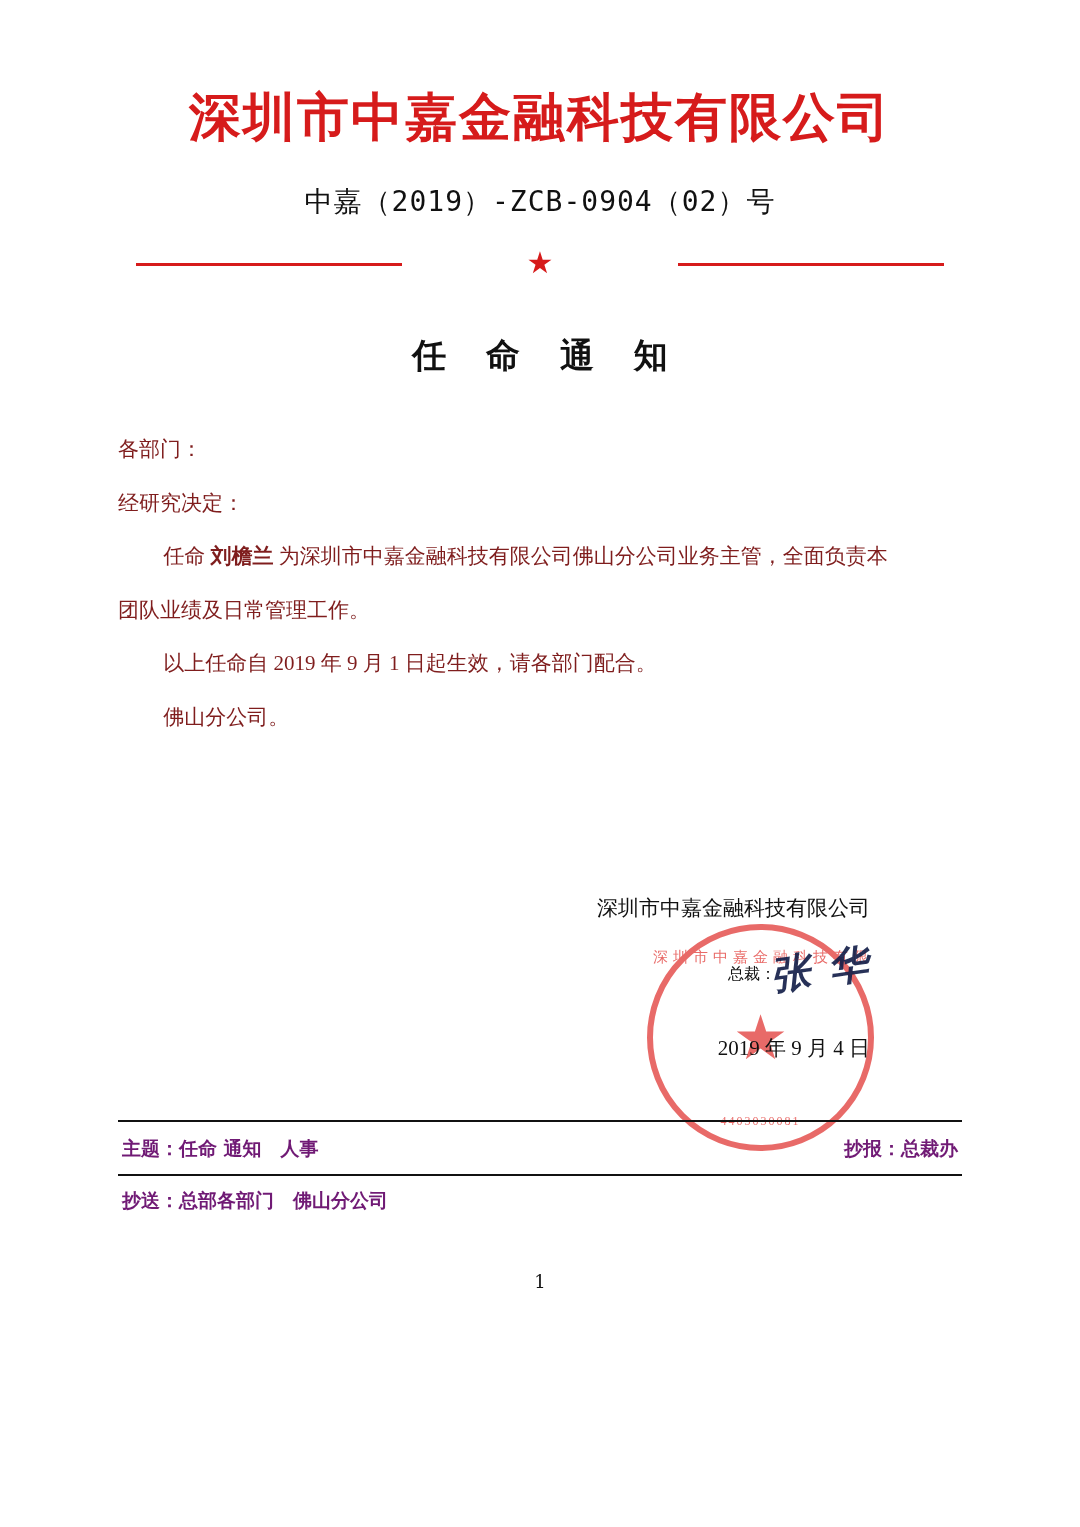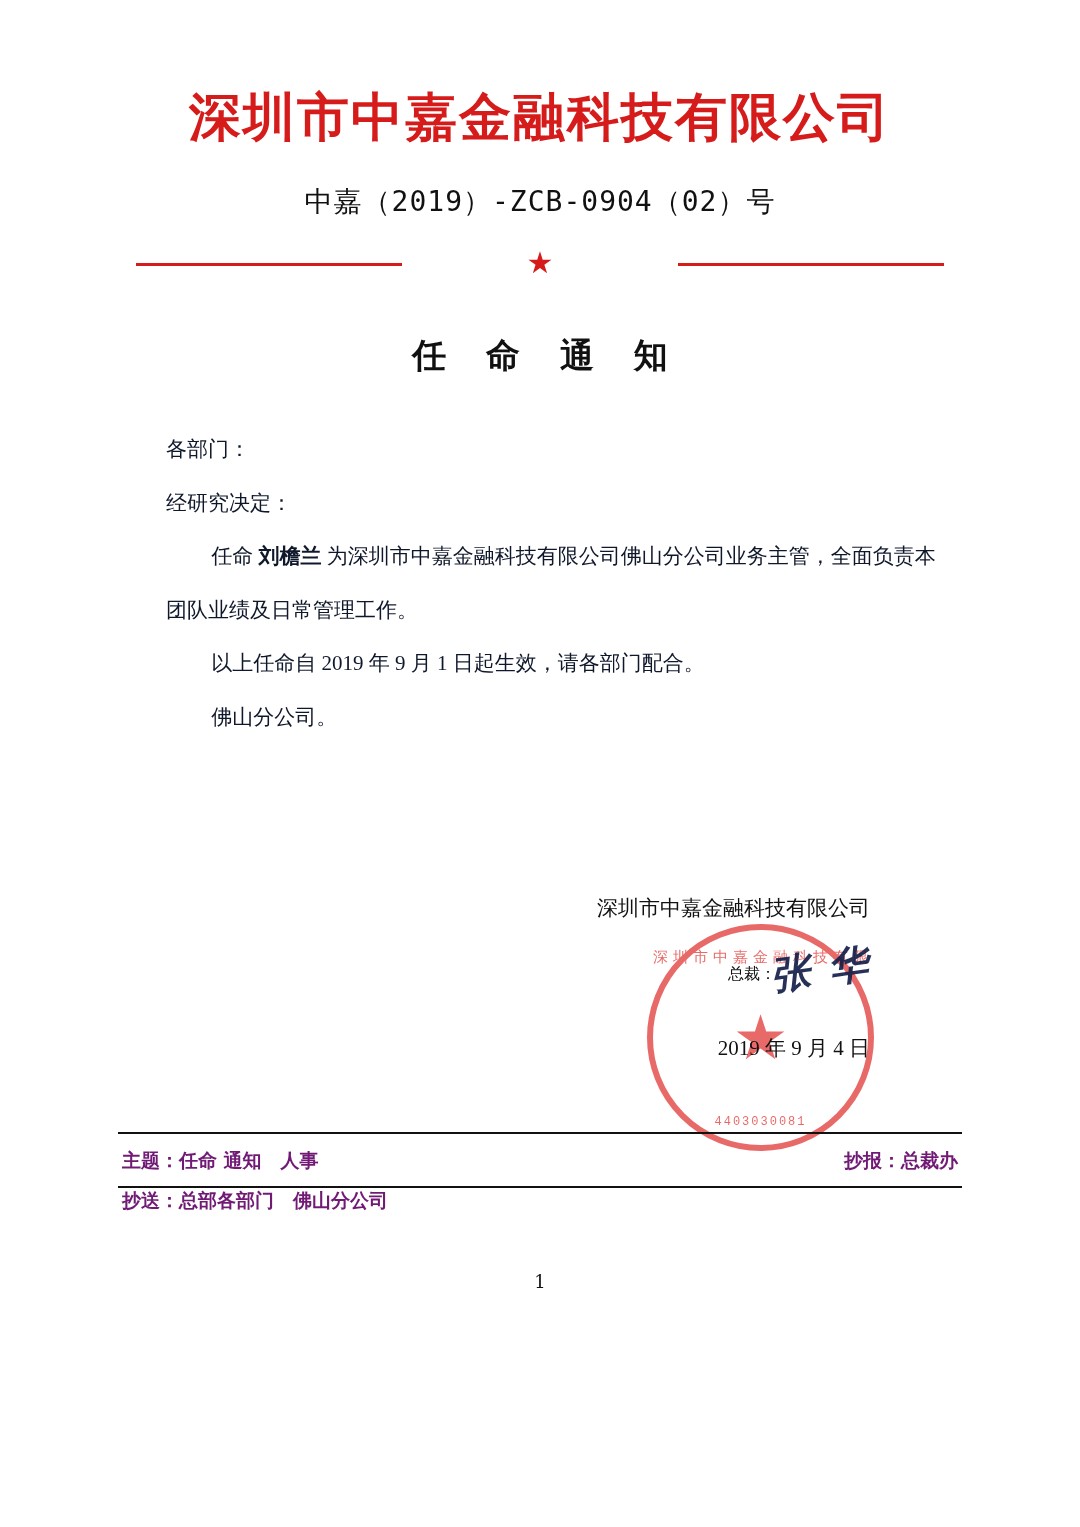--- a/index.html
+++ b/index.html
@@ -79,22 +79,21 @@
     letter-spacing: 14px;
     text-indent: 14px;
     color: #111;
   }
 
   
   .body-text {
     margin-top: 44px;
     font-size: 21px;
     line-height: 2.55;
-    color: #0f172a;
-    margin-left: 48px;
+    color: #7f1d1d;
   }
   .body-text p {
     margin: 0;
   }
   .body-text p.indent {
     text-indent: 2.15em;
   }
   .name-bold {
     font-weight: bold;
   }
@@ -179,21 +178,21 @@
     overflow: hidden;
   }
   .seal .seal-bottom-text {
     position: absolute;
     left: 0;
     right: 0;
     bottom: 16px;
     text-align: center;
     font-size: 12px;
     letter-spacing: 2px;
-    font-family: Liberation Mono, monospace;
+    font-family: Liberation Serif, serif;
     color: #e0322f;
     white-space: nowrap;
     overflow: hidden;
   }
 
   
   .footer {
     position: absolute;
     left: 118px;
     right: 118px;
@@ -208,21 +207,21 @@
     display: flex;
     justify-content: space-between;
     align-items: center;
     font-family: "DejaVu Sans", sans-serif;
     font-weight: bold;
     font-size: 19px;
     color: #701a75;
     padding: 14px 4px 12px 4px;
   }
   .footer-row.second {
-    padding-top: 0;
+    padding-top: 12px;
     padding-bottom: 10px;
   }
   .page-number {
     position: absolute;
     bottom: 36px;
     left: 0;
     right: 0;
     text-align: center;
     font-family: "DejaVu Serif", serif;
     font-size: 18px;

